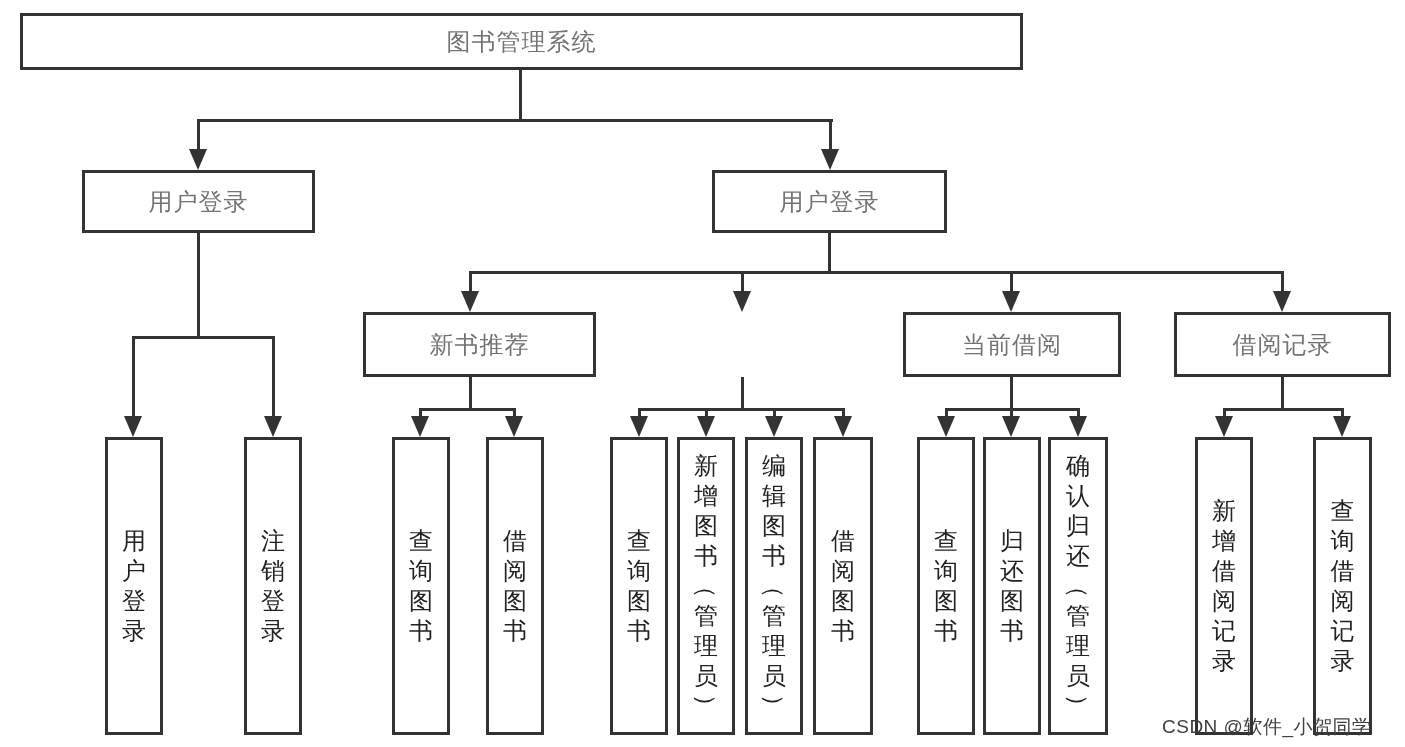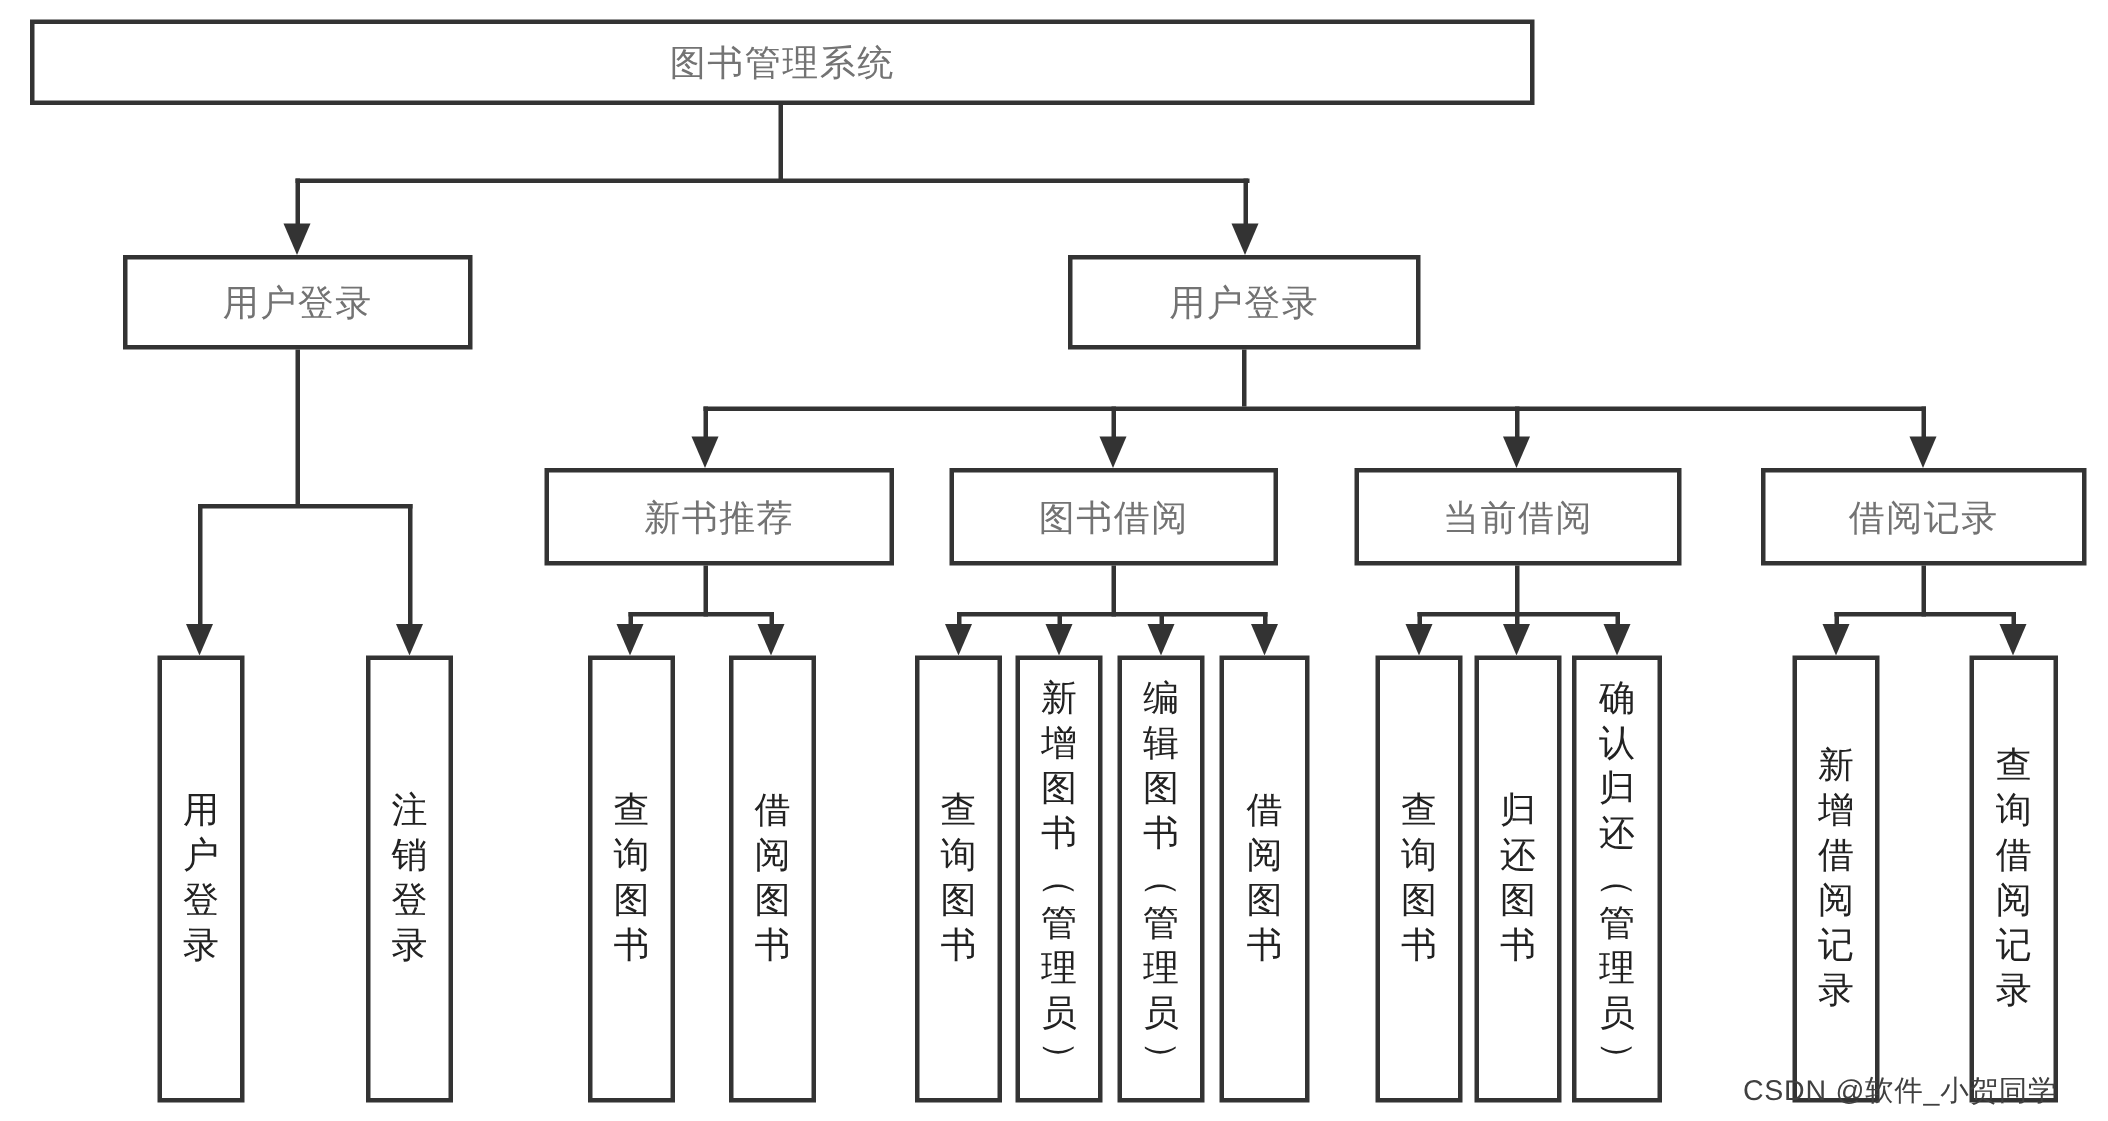--- a/index.html
+++ b/index.html
@@ -64,23 +64,20 @@
   <div class="line" style="left:741px;top:271px;width:3px;height:24px;"></div>
   <div class="arrow" style="left:733px;top:291px;"></div>
   <div class="line" style="left:1010px;top:271px;width:3px;height:24px;"></div>
   <div class="arrow" style="left:1002px;top:291px;"></div>
   <div class="line" style="left:1281px;top:271px;width:3px;height:24px;"></div>
   <div class="arrow" style="left:1273px;top:291px;"></div>
 
   <div class="node hnode" style="left:363px;top:312px;width:233px;height:65px;">
     <span>新书推荐</span>
   </div>
-  <div class="node hnode" style="left:633px;top:312px;width:219px;height:65px;">
-    <span>图书借阅</span>
-  </div>
   <div class="node hnode" style="left:1174px;top:312px;width:217px;height:65px;">
     <span>借阅记录</span>
   </div>
   <div class="node hnode" style="left:903px;top:312px;width:218px;height:65px;">
     <span>当前借阅</span>
   </div>
 
   <div class="line" style="left:469px;top:377px;width:3px;height:34px;"></div>
   <div class="line" style="left:419px;top:408px;width:97px;height:3px;"></div>
   <div class="line" style="left:419px;top:408px;width:3px;height:14px;"></div>

